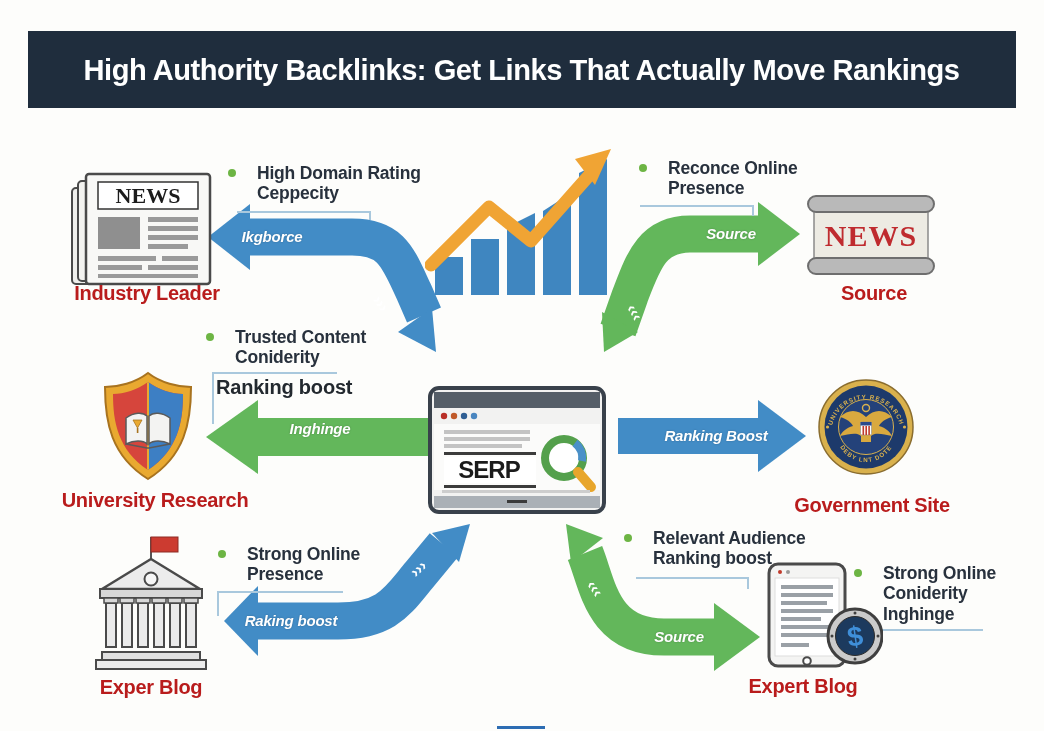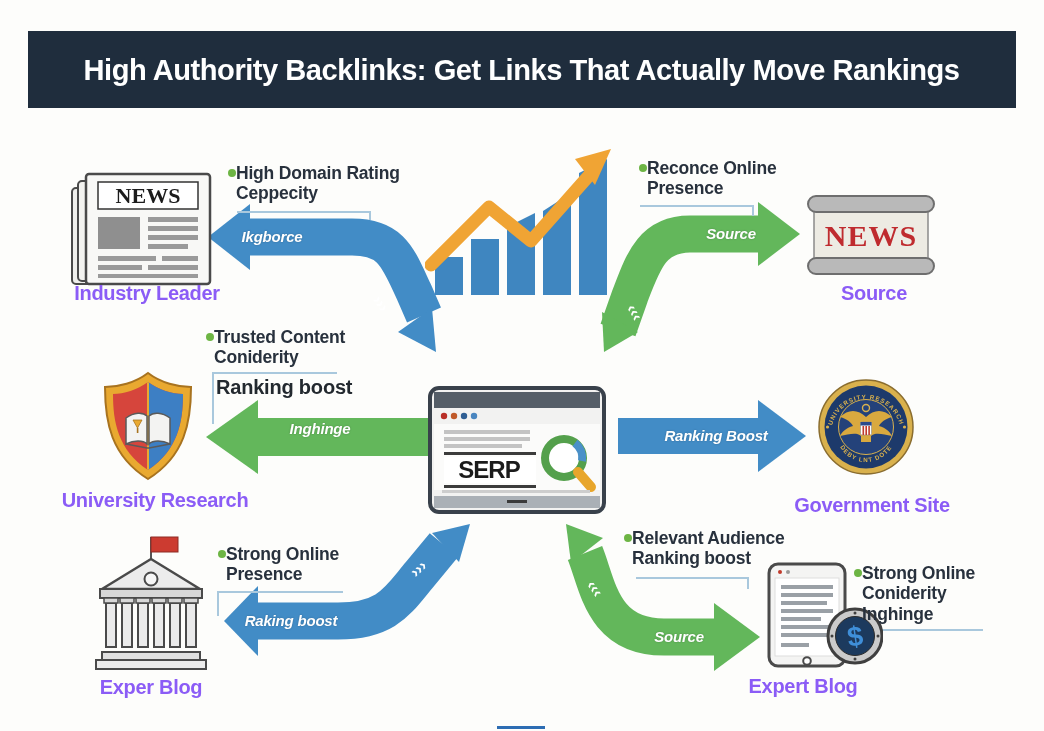--- a/index.html
+++ b/index.html
@@ -10,24 +10,24 @@
   .abs{position:absolute;}
   .title-bar{
     left:28px;top:31px;width:988px;height:77px;background:#1f2d3d;
     display:flex;align-items:center;justify-content:center;
   }
   .title-text{
     color:#ffffff;font-size:30px;font-weight:700;letter-spacing:-.5px;
     transform:scaleX(.97);white-space:nowrap;
   }
   .node-label{
-    font-size:20px;font-weight:700;color:#8b5cf6;white-space:nowrap;
+    font-size:20px;font-weight:700;color:#b91c1c;white-space:nowrap;
     transform:translateX(-50%);letter-spacing:-.3px;
   }
-  .bullet{display:flex;gap:0;font-weight:700;font-size:17.5px;color:#28313d;line-height:1.16;letter-spacing:-.2px;}
+  .bullet{display:flex;gap:21px;font-weight:700;font-size:17.5px;color:#28313d;line-height:1.16;letter-spacing:-.2px;}
   .bullet .dot{width:8px;height:8px;border-radius:50%;background:#6db544;margin-top:6px;flex:none;}
   .sub-label{font-size:20px;font-weight:600;color:#23292f;letter-spacing:-.2px;}
   .arrow-label{
     color:#ffffff;font-size:15px;font-weight:700;white-space:nowrap;
     transform:translateX(-50%);text-shadow:0 0 2px rgba(0,0,0,.25);letter-spacing:-.2px;font-style:italic;
   }
   .bracket{background:#a9c8dd;}
   svg{display:block;}
 </style>
 </head>

